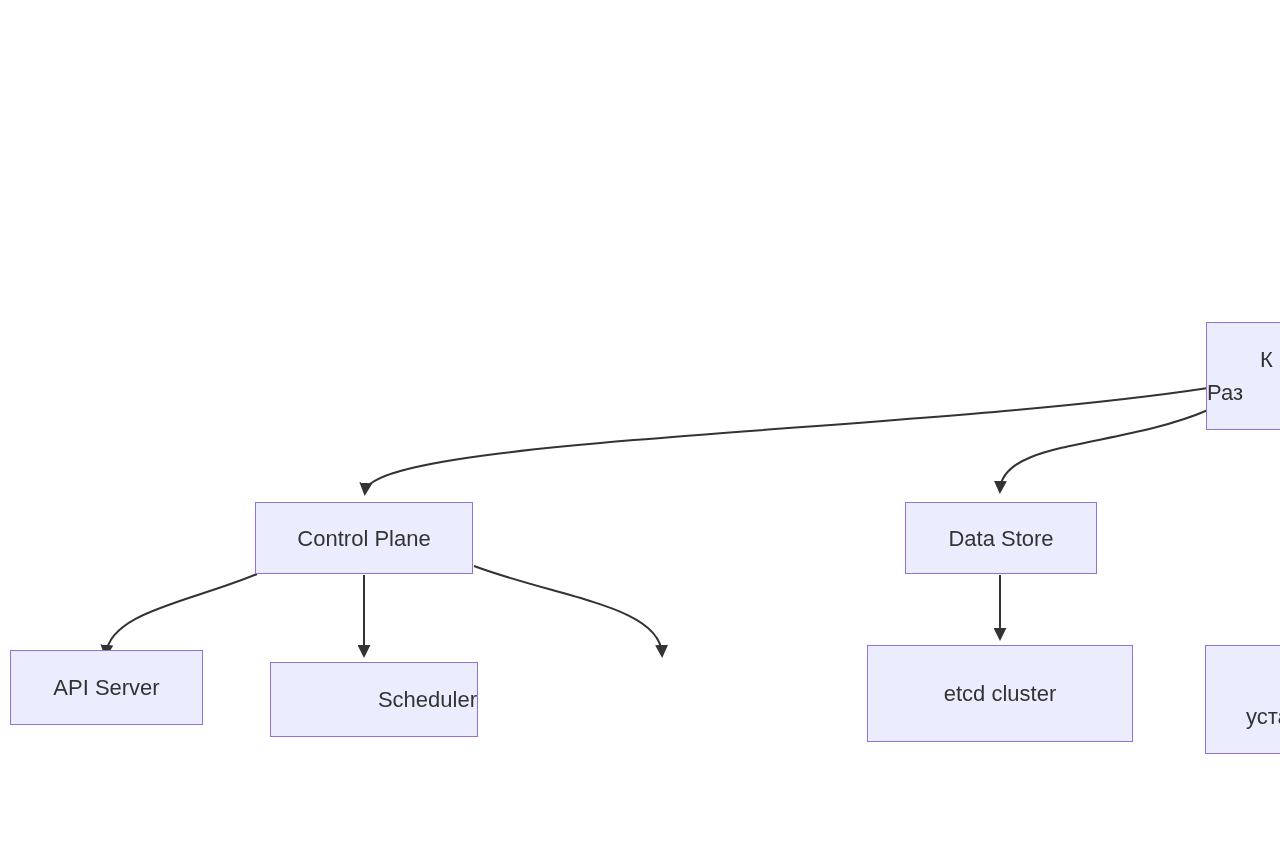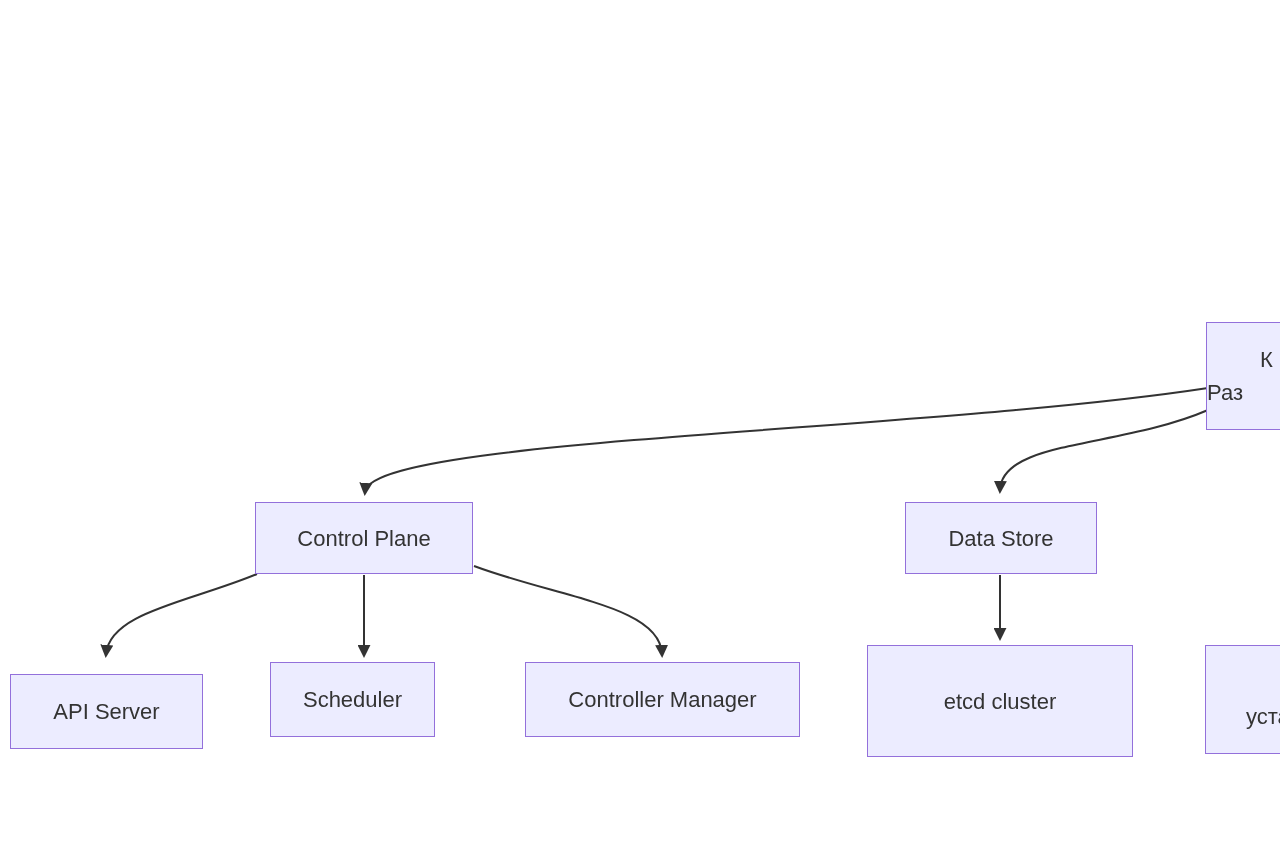--- a/index.html
+++ b/index.html
@@ -44,24 +44,24 @@
     text-align: center;
   }
   .node .line { display: block; min-height: 33px; }
   
   .node.cut { align-items: flex-start; }
   .node.cut .line { text-align: left; white-space: nowrap; }
 
   
   #node-control-plane     { left: 255px;  top: 502px; width: 218px; height: 72px;  }
   #node-data-store        { left: 905px;  top: 502px; width: 192px; height: 72px;  }
-  #node-api-server        { left: 10px;   top: 674px; width: 193px; height: 75px;  }
-  #node-scheduler         { left: 270px;  top: 662px; width: 165px; height: 75px;  }
+  #node-api-server        { left: 10px;   top: 650px; width: 193px; height: 75px;  }
+  #node-scheduler         { left: 270px;  top: 662px; width: 208px; height: 75px; align-items: flex-end;  }
   #node-controller-manager{ left: 525px;  top: 662px; width: 275px; height: 75px;  }
-  #node-etcd              { left: 867px;  top: 645px; width: 266px; height: 112px; }
+  #node-etcd              { left: 867px;  top: 645px; width: 266px; height: 97px; }
   #node-cluster-cut       { left: 1206px; top: 322px; width: 230px; height: 108px; }
   #node-install-cut       { left: 1205px; top: 645px; width: 230px; height: 109px; }
 
   #node-cluster-cut .line-1 { margin-left: 53px; }
   #node-cluster-cut .line-2 { }
   #node-install-cut .line-1 { margin-left: 40px; }
   #node-install-cut .line-2 { margin-left: 40px; }
 </style>
 </head>
 <body>
@@ -92,23 +92,20 @@
   </div>
 
   <div class="node" id="node-api-server">
     <span class="line">API Server</span>
   </div>
 
   <div class="node" id="node-scheduler">
     <span class="line">Scheduler</span>
   </div>
 
-  <div class="node" id="node-controller-manager">
-    <span class="line">Controller Manager</span>
-  </div>
 
   <div class="node" id="node-etcd">
     <span class="line">etcd cluster</span>
   </div>
 
   <div class="node cut" id="node-cluster-cut">
     <span class="line line-1">К</span>
     <span class="line line-2">Раз</span>
   </div>
 

